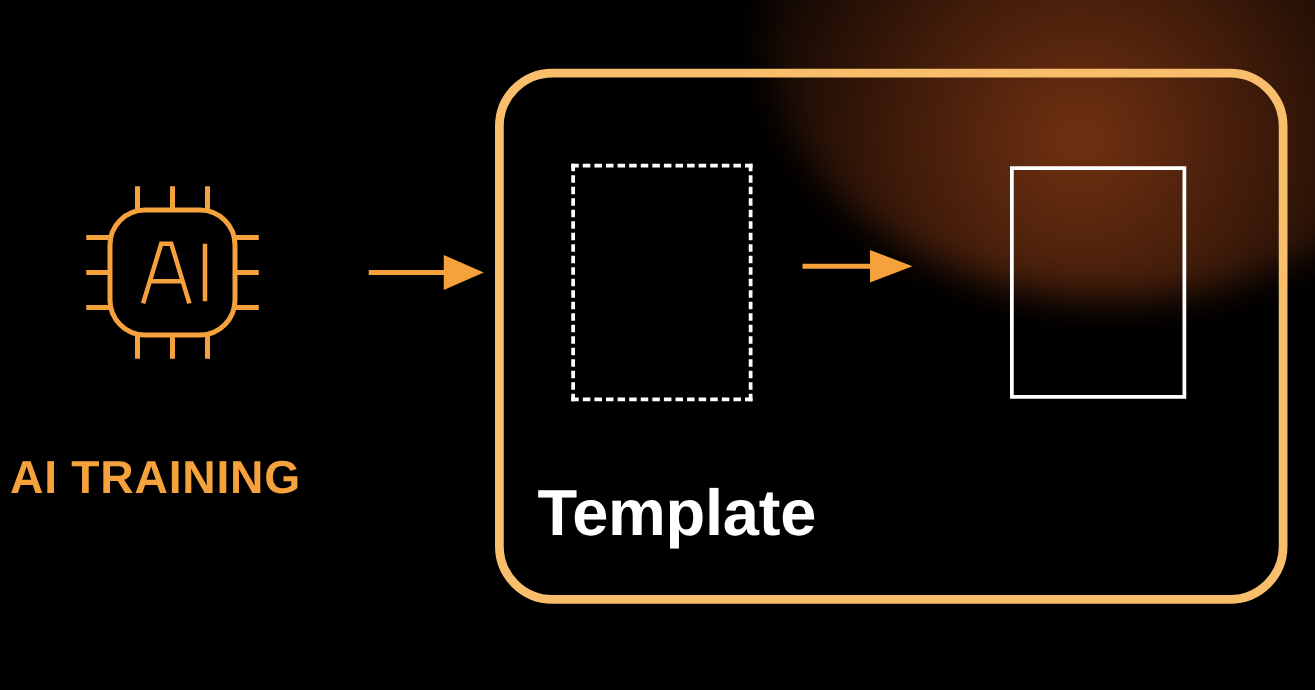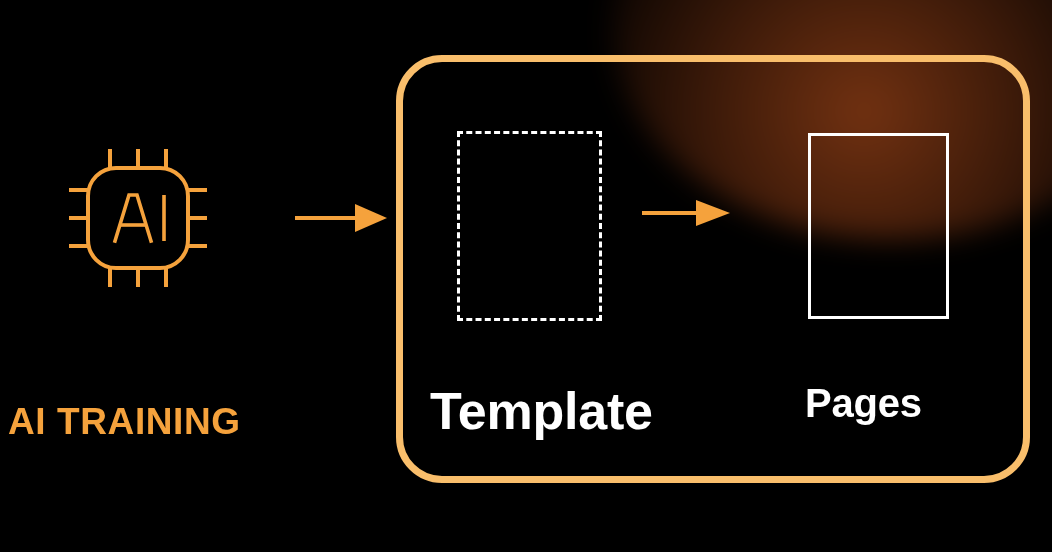--- a/index.html
+++ b/index.html
@@ -43,21 +43,21 @@
   #chip-icon {
     position: absolute;
     left: 63px;
     top: 143px;
     width: 150px;
     height: 150px;
   }
   #ai-training-label {
     position: absolute;
     left: 8px;
-    top: 401px;
+    top: 361px;
     width: 290px;
     font-size: 37px;
     font-weight: 700;
     letter-spacing: 0.6px;
     color: #F5A23C;
     white-space: nowrap;
   }
 
   
   #arrow-to-container {
@@ -187,15 +187,14 @@
   <div id="template-label">Template</div>
 
   <div id="arrow-template-to-pages">
     <svg width="92" height="42" viewBox="0 0 92 42" fill="none" xmlns="http://www.w3.org/2000/svg" aria-hidden="true">
       <line x1="2" y1="21" x2="60" y2="21" stroke="#F5A23C" stroke-width="4"></line>
       <polygon points="56,8 90,21 56,34" fill="#F5A23C"></polygon>
     </svg>
   </div>
 
   <div id="pages-rect"></div>
-  <div id="pages-label">Pages</div>
 
 </div>
 
 </body></html>

